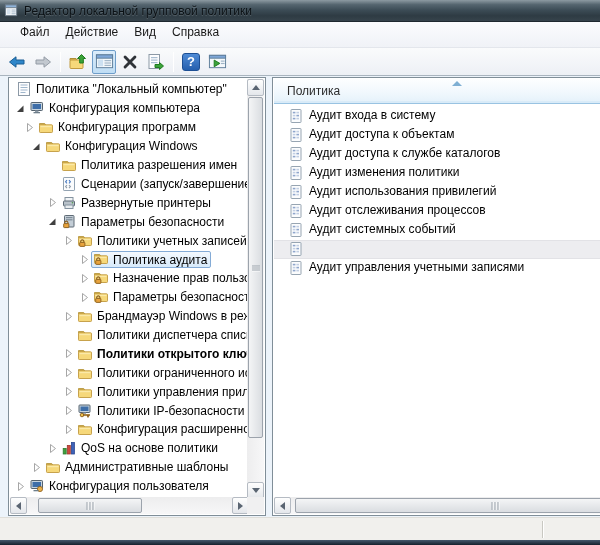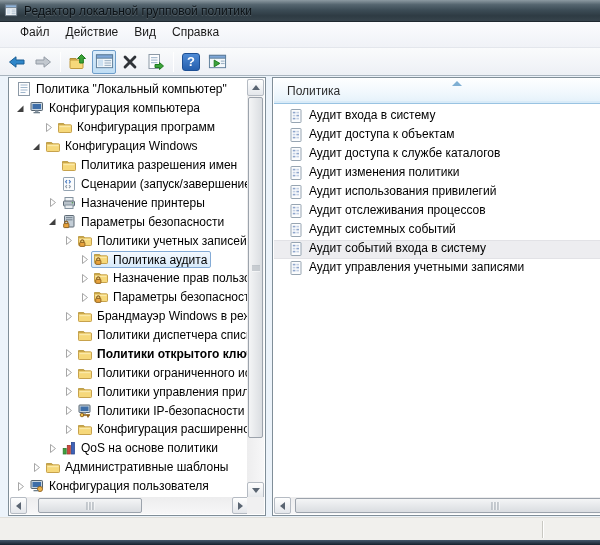--- a/index.html
+++ b/index.html
@@ -208,21 +208,21 @@
                 <svg viewBox="0 0 16 16" width="16" height="16">
                   <rect x="2" y="2.5" width="11.5" height="8" rx="0.8" fill="#C7D4DE" stroke="#54626E"></rect>
                   <rect x="3.5" y="4" width="8.5" height="5" fill="#3E6EA8"></rect>
                   <rect x="6" y="10.5" width="3.5" height="1.5" fill="#8C9AA6"></rect>
                   <rect x="4.5" y="12" width="6.5" height="1.3" fill="#6E7E8A"></rect>
                 </svg>
               </span>
               <span class="t-label">Конфигурация компьютера</span>
             </span>
           </div>
-          <div class="tree-row" style="padding-left: 32px;">
+          <div class="tree-row" style="padding-left: 13px;">
             <span class="exp">
               <svg viewBox="0 0 13 15" width="13" height="15">
                 <path d="M4.5 3.5 L9.5 7.5 L4.5 11.5 Z" fill="#FEFEFE" stroke="#A6A6A6"></path>
               </svg>
             </span>
             <span class="node">
               <span class="t-icon">
                 <svg viewBox="0 0 16 16" width="16" height="16">
                   <path d="M1.5 4.5 h5.2 l1.2 1.6 H1.5 Z" fill="#E7C05A" stroke="#B08F35" stroke-width="0.8"></path>
                   <rect x="1.5" y="5.8" width="13" height="7.7" rx="0.8" fill="#F6D87A" stroke="#C19A3F" stroke-width="0.9"></rect>
@@ -285,21 +285,21 @@
             </span>
             <span class="node">
               <span class="t-icon">
                 <svg viewBox="0 0 16 16" width="16" height="16">
                   <rect x="4" y="2.5" width="8" height="4" fill="#F2F5F7" stroke="#8593A0"></rect>
                   <rect x="2.5" y="6" width="11" height="5" rx="0.8" fill="#B9C2CA" stroke="#5F6B76"></rect>
                   <rect x="4" y="10" width="8" height="3.5" fill="#E8ECEF" stroke="#8593A0"></rect>
                   <circle cx="11.5" cy="7.8" r="0.8" fill="#4D9A4D"></circle>
                 </svg>
               </span>
-              <span class="t-label">Назначение принтеры</span>
+              <span class="t-label">Развернутые принтеры</span>
             </span>
           </div>
           <div class="tree-row" style="padding-left: 36px;">
             <span class="exp">
               <svg viewBox="0 0 13 15" width="13" height="15">
                 <path d="M9.5 4.5 L9.5 11 L3 11 Z" fill="#404040"></path>
               </svg>
             </span>
             <span class="node">
               <span class="t-icon">
@@ -705,21 +705,20 @@
               <svg viewBox="0 0 16 16" width="16" height="16">
                 <rect x="3" y="1.5" width="10" height="13" rx="0.6" fill="#FBFCFD" stroke="#97A5B2"></rect>
                 <rect x="4.8" y="3.8" width="2.6" height="1.6" fill="#8FA6CC"></rect>
                 <rect x="8.4" y="3.8" width="2.6" height="1.6" fill="#C2CFE3"></rect>
                 <rect x="4.8" y="6.8" width="2.6" height="1.6" fill="#C2CFE3"></rect>
                 <rect x="8.4" y="6.8" width="2.6" height="1.6" fill="#8FA6CC"></rect>
                 <rect x="4.8" y="9.8" width="2.6" height="1.6" fill="#8FA6CC"></rect>
                 <rect x="8.4" y="9.8" width="2.6" height="1.6" fill="#C2CFE3"></rect>
               </svg>
             </span>
-            <span class="l-label">Аудит событий входа в систему</span>
           </div>
           <div class="list-row">
             <span class="l-icon">
               <svg viewBox="0 0 16 16" width="16" height="16">
                 <rect x="3" y="1.5" width="10" height="13" rx="0.6" fill="#FBFCFD" stroke="#97A5B2"></rect>
                 <rect x="4.8" y="3.8" width="2.6" height="1.6" fill="#8FA6CC"></rect>
                 <rect x="8.4" y="3.8" width="2.6" height="1.6" fill="#C2CFE3"></rect>
                 <rect x="4.8" y="6.8" width="2.6" height="1.6" fill="#C2CFE3"></rect>
                 <rect x="8.4" y="6.8" width="2.6" height="1.6" fill="#8FA6CC"></rect>
                 <rect x="4.8" y="9.8" width="2.6" height="1.6" fill="#8FA6CC"></rect>

